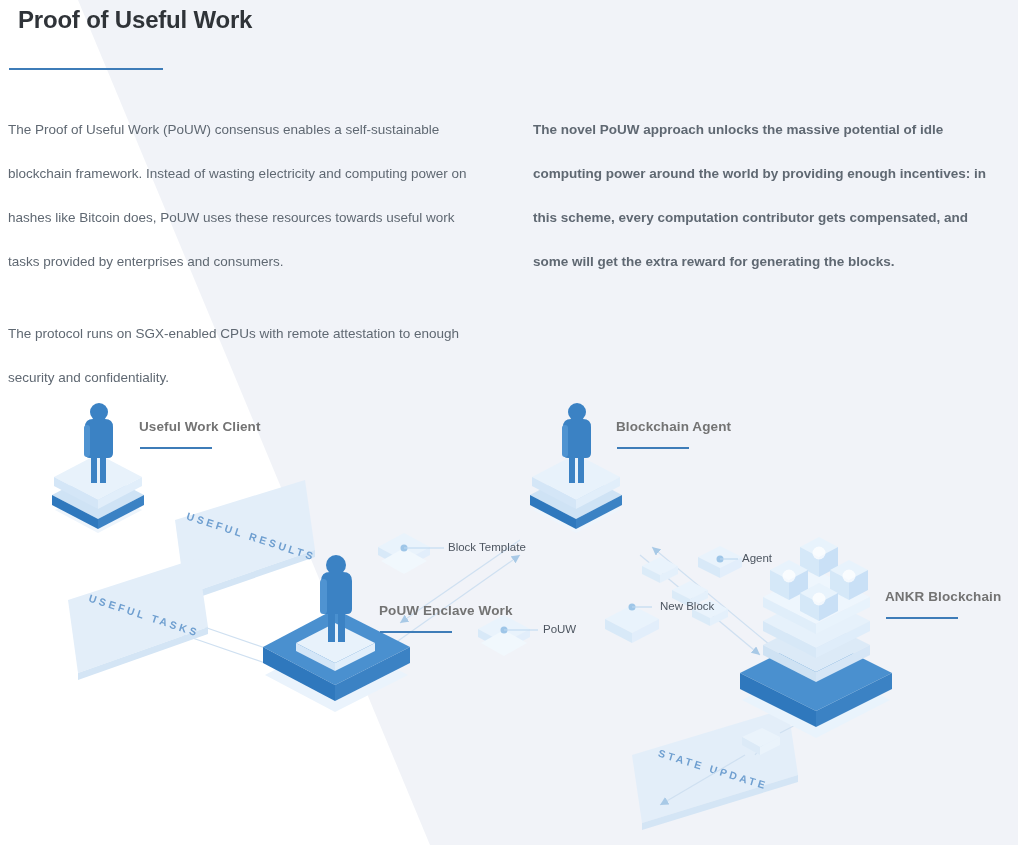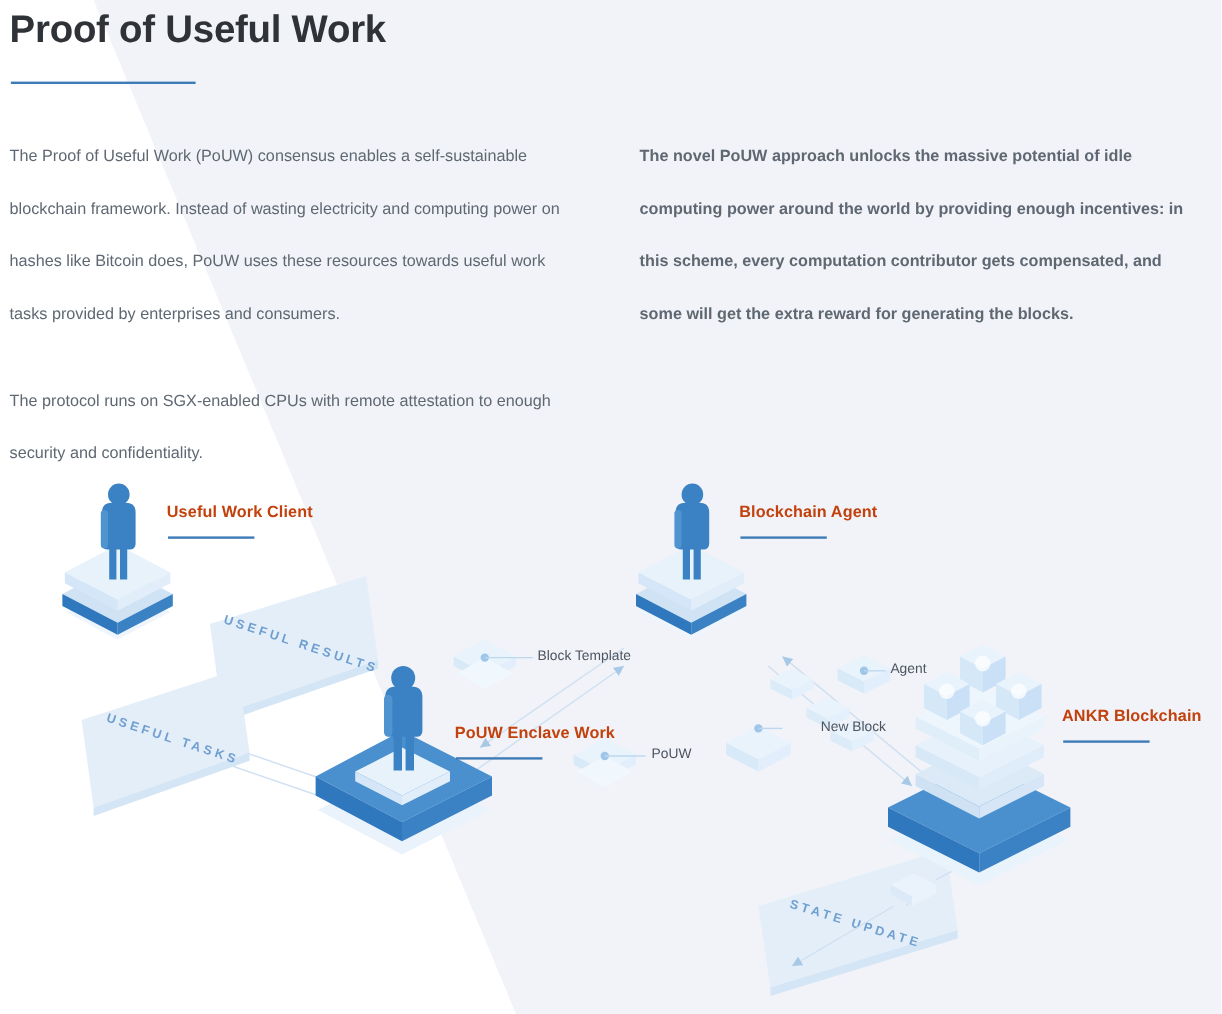--- a/index.html
+++ b/index.html
@@ -25,23 +25,23 @@
     height: 845px;
     z-index: 0;
     pointer-events: none;
   }
 
   #content { position: relative; z-index: 2; }
 
   
   #page-title {
     position: absolute;
-    left: 8px;
+    left: 18px;
     top: 6px;
-    font-size: 32px;
+    font-size: 24px;
     font-weight: bold;
     color: #2f3338;
     letter-spacing: -0.2px;
   }
   #title-rule {
     position: absolute;
     left: 9px;
     top: 68px;
     width: 154px;
     height: 2px;
@@ -68,21 +68,21 @@
     width: 1018px;
     height: 490px;
   }
   #diagram svg { display: block; }
 
   
   .node-label {
     position: absolute;
     font-size: 13.5px;
     font-weight: bold;
-    color: #c2410c;
+    color: #737373;
     letter-spacing: 0.1px;
     white-space: nowrap;
   }
   .node-rule {
     position: absolute;
     height: 2px;
     background: #3e7cb8;
     width: 72px;
   }
   .small-label {
@@ -314,17 +314,17 @@
 
       <div class="node-label" style="left:379px; top:248px;">PoUW Enclave Work</div>
       <div class="node-rule" style="left:380px; top:276px;"></div>
 
       <div class="node-label" style="left:885px; top:234px;">ANKR Blockchain</div>
       <div class="node-rule" style="left:886px; top:262px;"></div>
 
       <div class="small-label" style="left:448px; top:186px;">Block Template</div>
       <div class="small-label" style="left:543px; top:268px;">PoUW</div>
       <div class="small-label" style="left:742px; top:197px;">Agent</div>
-      <div class="small-label" style="left:660px; top:245px;margin-left:24px;">New Block</div>
+      <div class="small-label" style="left:660px; top:245px;">New Block</div>
     </div>
 
   </div>
 </div>
 
 </body></html>

